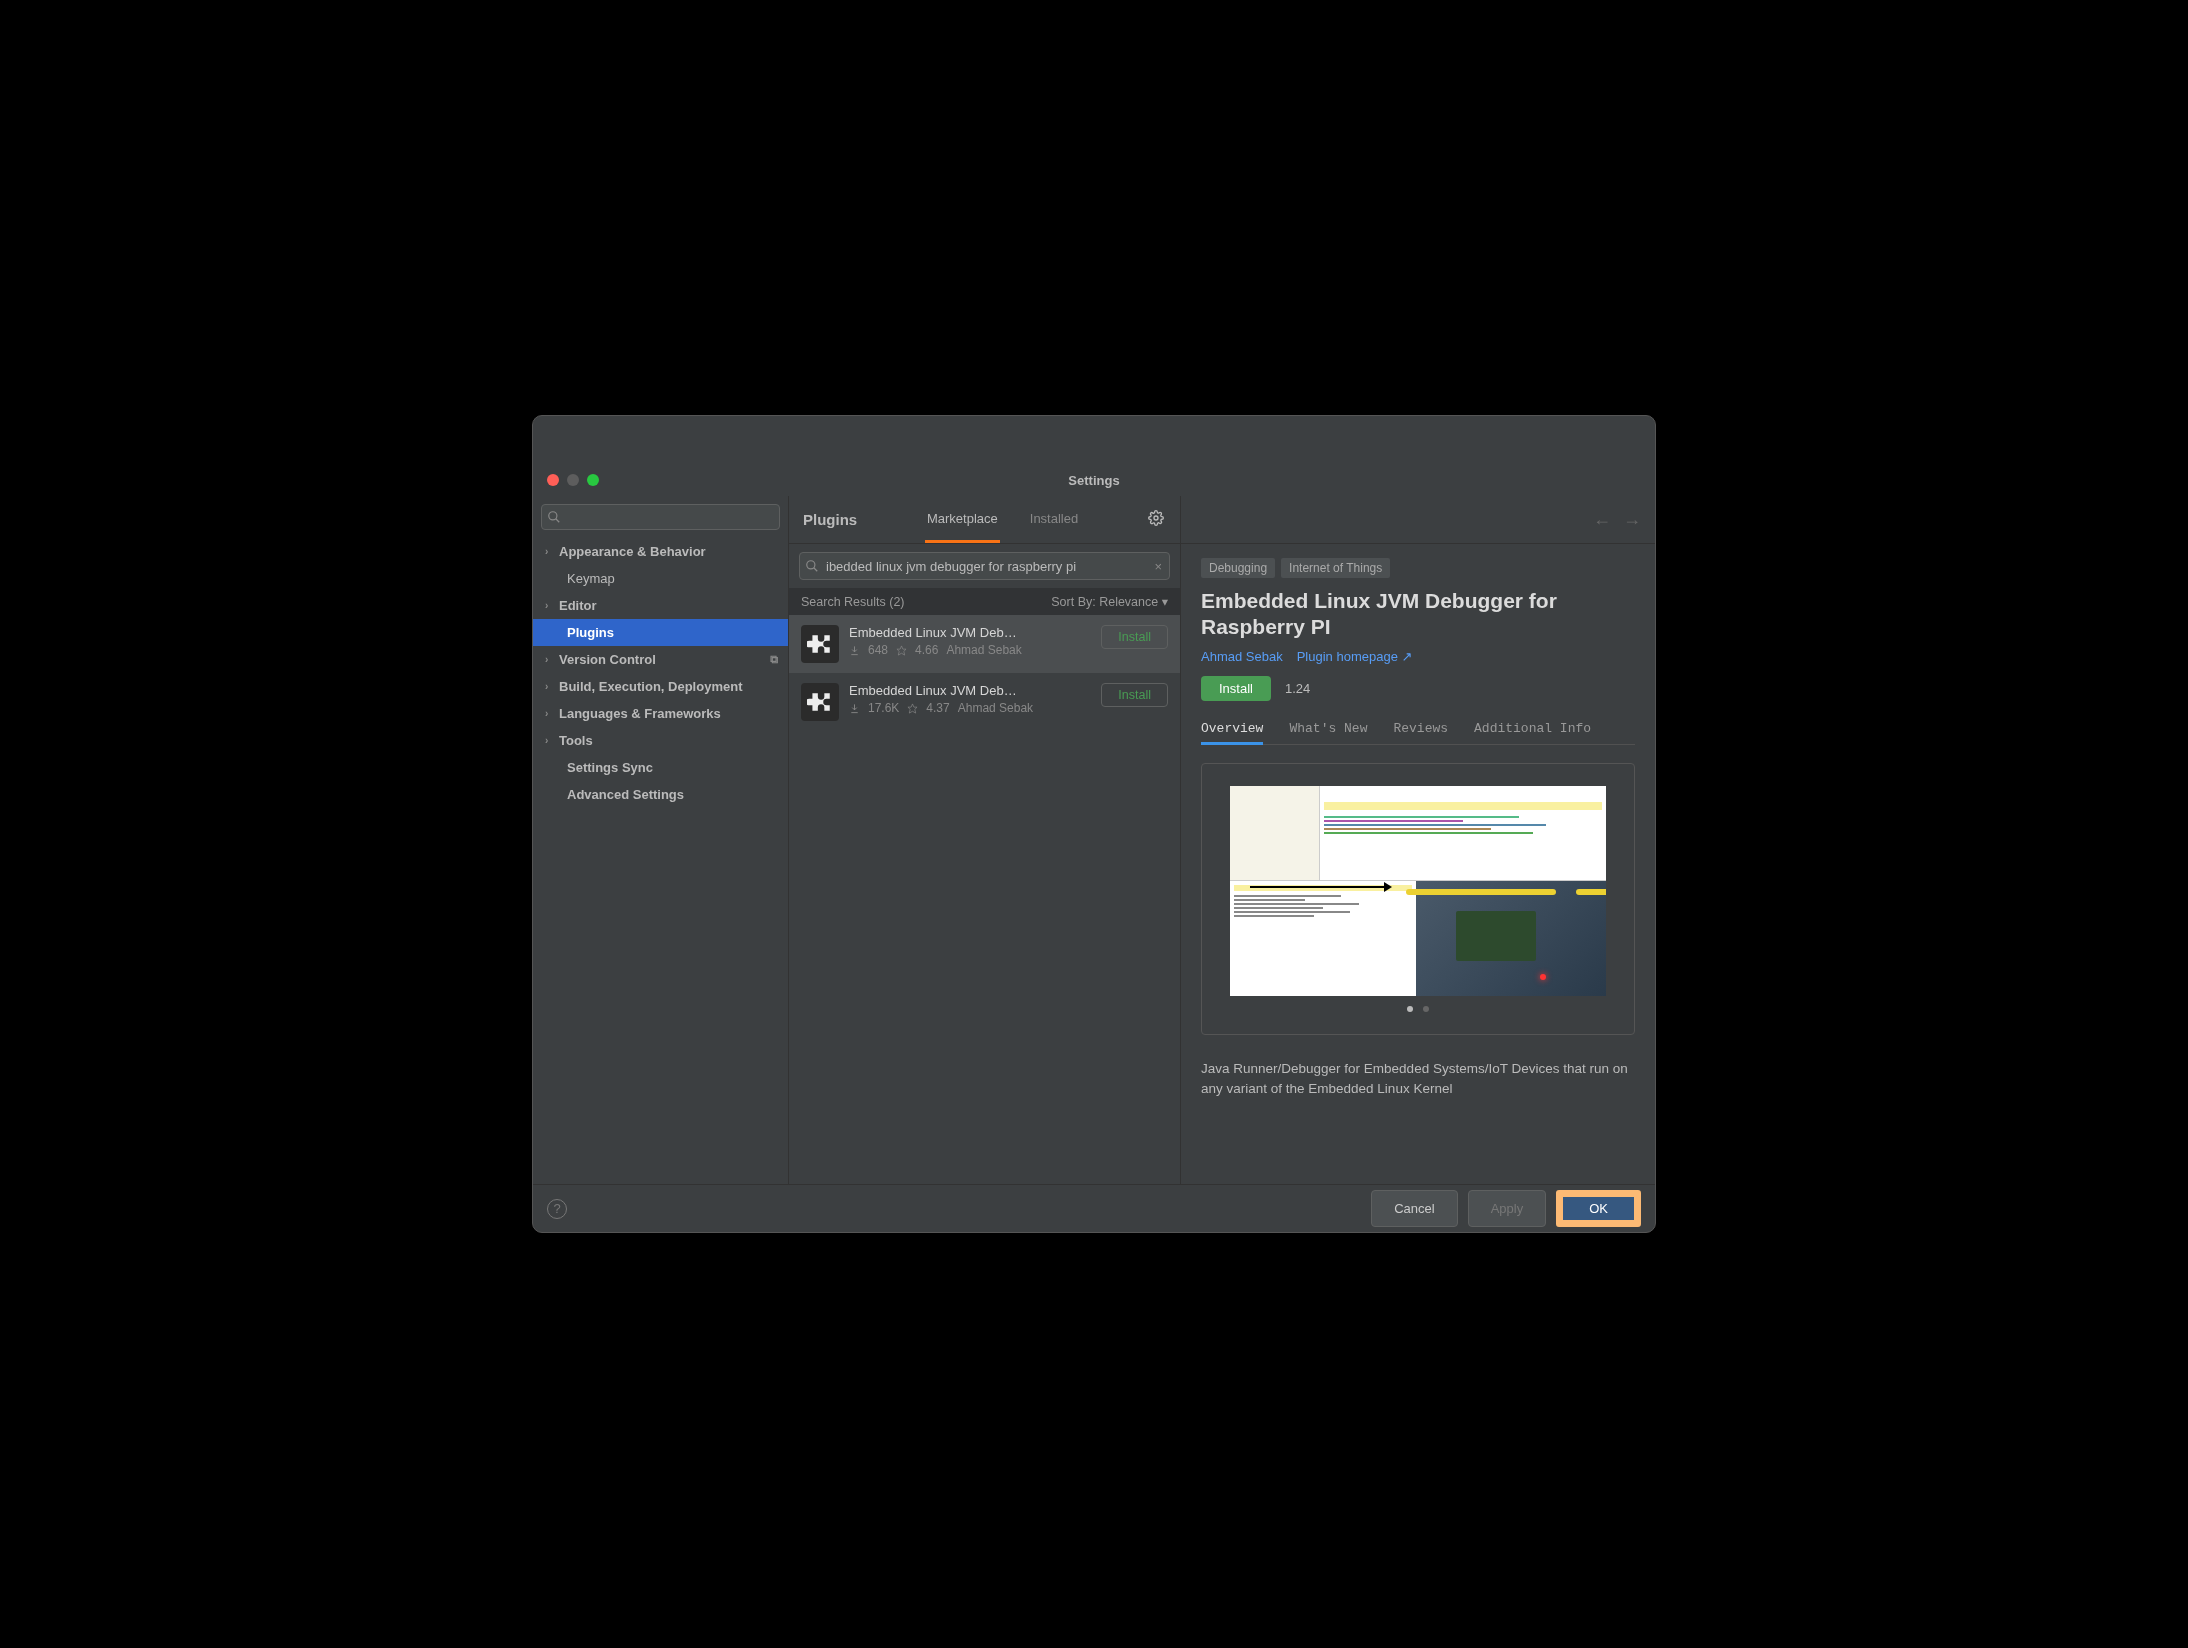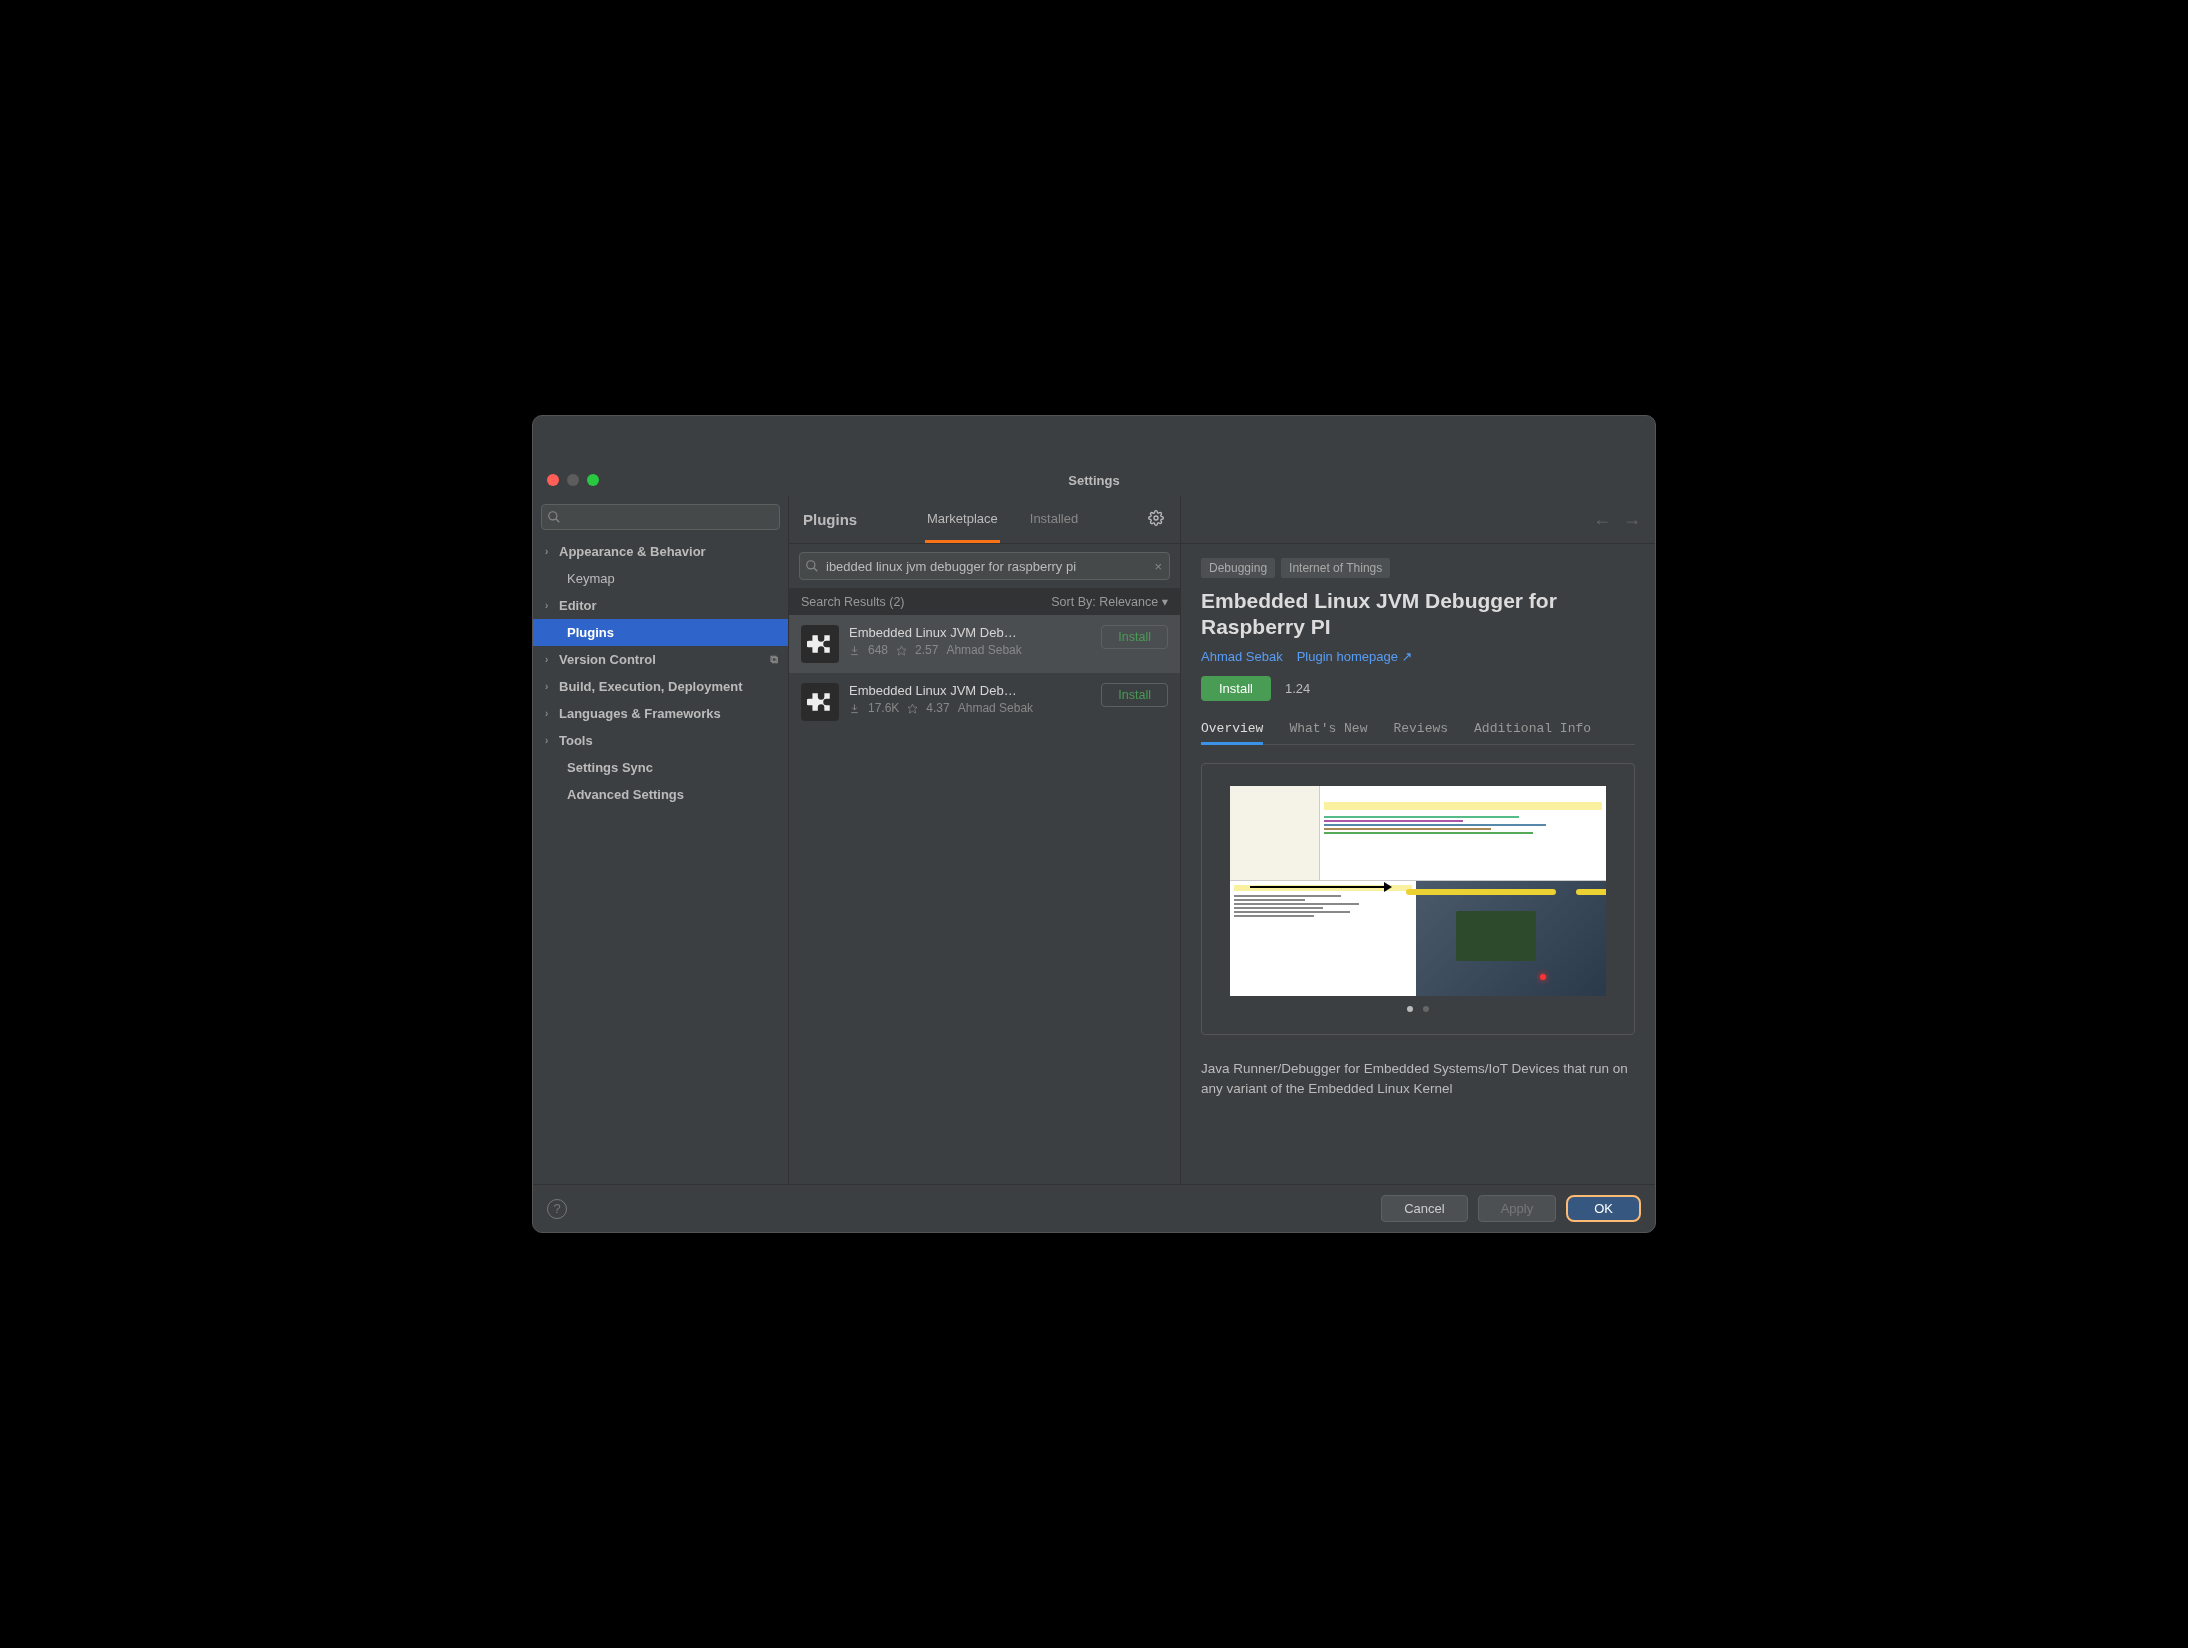--- a/index.html
+++ b/index.html
@@ -93,21 +93,21 @@
   .arrow:after { content:''; position:absolute; right:-2px; top:-4px; border-left:8px solid #000; border-top:5px solid transparent; border-bottom:5px solid transparent;}
   .dots { display: flex; justify-content: center; gap: 10px; margin-top: 10px; }
   .dots span { width: 6px; height: 6px; border-radius: 50%; background: #666; }
   .dots span.on { background: #bbb; }
   .desc { color: #bbb; font-size: 13.5px; line-height: 1.5; margin-top: 24px; }
   .footer { height: 48px; border-top: 1px solid #323232; display: flex; align-items: center; padding: 0 14px; }
   .help { width: 20px; height: 20px; border: 1.5px solid #777; border-radius: 50%; color: #777; font-size: 13px; display: flex; align-items: center; justify-content: center; }
   .footer-btns { margin-left: auto; display: flex; gap: 10px; }
   .fbtn { padding: 4px 22px; border-radius: 4px; font-size: 13px; cursor: pointer; border: 1px solid #5e6060; background: #4c5052; color: #ccc; }
   .fbtn.disabled { color: #777; cursor: default; }
-  .fbtn.primary2 { background:#365880; border:2px solid #fdba74; color:#fff; padding:4px 26px; border-radius:8px; font-size:13px; cursor:pointer;}
+  .fbtn.primary2 { background:#365880; border:7px solid #fdba74; color:#fff; padding:4px 26px; border-radius:3px; font-size:13px; cursor:pointer;}
 </style>
 </head>
 <body>
 
 <div class="window">
   <div class="titlebar">
     <div class="traffic">
       <span class="tl-close"></span>
       <span class="tl-min"></span>
       <span class="tl-max"></span>
@@ -205,21 +205,21 @@
         <div class="rmain">
           <div class="rtitle">Embedded Linux JVM Deb…</div>
           <div class="rmeta">
             <svg viewBox="0 0 24 24">
                 <path d="M12 3v12m-5-5l5 5 5-5M5 21h14" stroke-width="2"></path>
               </svg>
             <span>648</span>
             <svg viewBox="0 0 24 24">
                 <polygon points="12 2 15 9 22 9 17 14 19 22 12 18 5 22 7 14 2 9 9 9" stroke-width="1.5"></polygon>
               </svg>
-            <span>2.57</span>
+            <span>4.66</span>
             <span>Ahmad Sebak</span>
           </div>
         </div>
         <div class="rbtn"><button class="btn-install-sm">Install</button></div>
       </div>
       <div class="result">
         <div class="ricon">
           <svg viewBox="0 0 24 24" fill="#eee">
               <path d="M9 2v3H4v5h3a3 3 0 0 1 0 6H4v5h5v-3a3 3 0 0 1 6 0v3h5v-5h-3a3 3 0 0 1 0-6h3V5h-5V2a3 3 0 0 0-6 0z" transform="rotate(-90 12 12)"></path>
             </svg>

